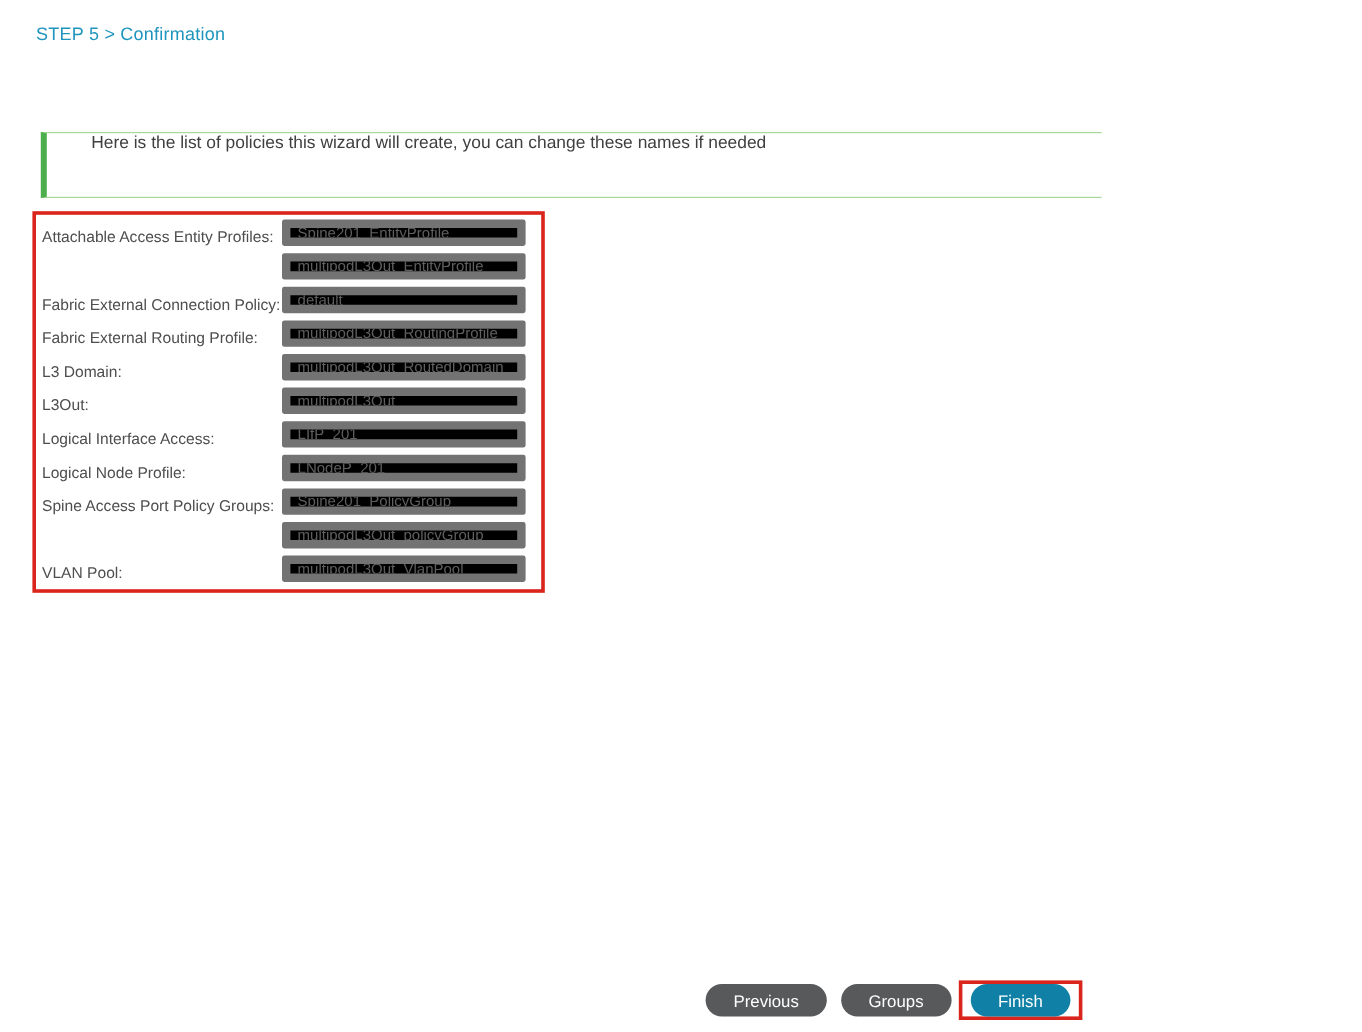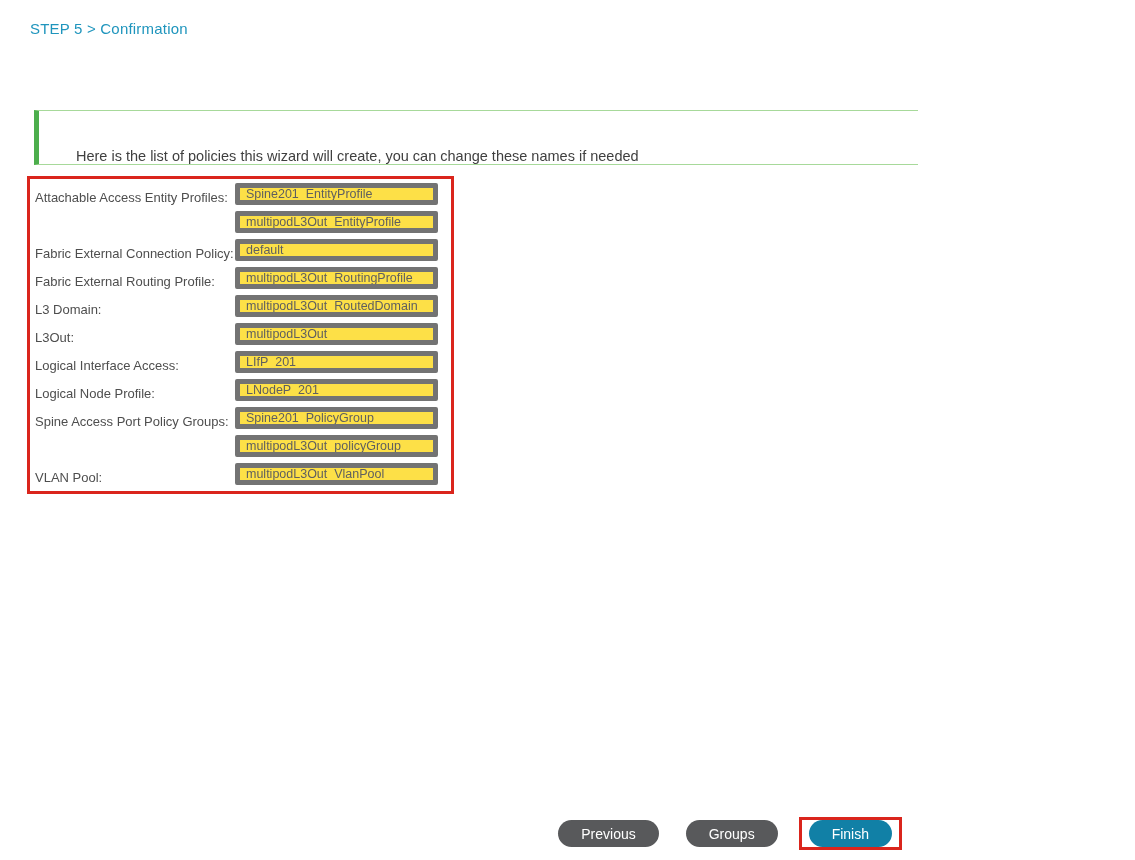--- a/index.html
+++ b/index.html
@@ -34,39 +34,39 @@
   .tab-text { position:relative; z-index:2; }
   .tab-annotation {
     position:absolute; left:2px; right:9px; top:3px; bottom:6px;
     border:3px solid var(--annotation_red); z-index:3; pointer-events:none;
   }
 
   
   .notice {
     position:absolute; left:34px; top:110px; width:993px; height:55px;
     border:1px solid var(--notice_border_green); border-left:5px solid var(--notice_green);
-    display:flex; align-items:flex-end; padding-left:37px;
+    display:flex; align-items:flex-start; padding-left:37px;
     font-size:14.5px; color:#3f3f3f; background:#fff;
   }
 
   
   .form-annotation-box {
     position:absolute; left:27px; top:176px; width:427px;
     border:3px solid var(--annotation_red); padding:4px 0 6px 5px; background:#fff;
   }
   .form-row { display:flex; align-items:flex-end; height:22px; margin-bottom:6px; }
   .form-row:last-child { margin-bottom:0; }
   .form-label { width:200px; flex:none; font-size:13px; color:#4e4e4e; }
   .form-input {
-    width:203px; height:22px; border:5px solid #737373; border-radius:2px;
-    font-family:inherit; font-size:12.5px; color:#5f5f5f; padding:0 6px; background:#fde047;
+    width:203px; height:22px; border:7px solid #737373; border-radius:2px;
+    font-family:inherit; font-size:12.5px; color:#5f5f5f; padding:0 6px; background:#000000;
   }
 
   
-  .footer { position:absolute; top:817px; right:16px; display:flex; align-items:center; gap:27px; }
+  .footer { position:absolute; top:817px; right:16px; display:flex; align-items:center; gap:12px; }
   .btn {
     border:none; border-radius:14px; height:27px; padding:0 23px;
     font-family:inherit; font-size:14px; color:#fff; cursor:pointer; white-space:nowrap;
   }
   .btn.gray { background:var(--button_gray); }
   .btn.teal { background:var(--accent_teal); }
   .finish-annotation {
     display:inline-flex; border:3px solid var(--annotation_red); padding:0 7px; margin-left:-6px;
   }
 </style>

